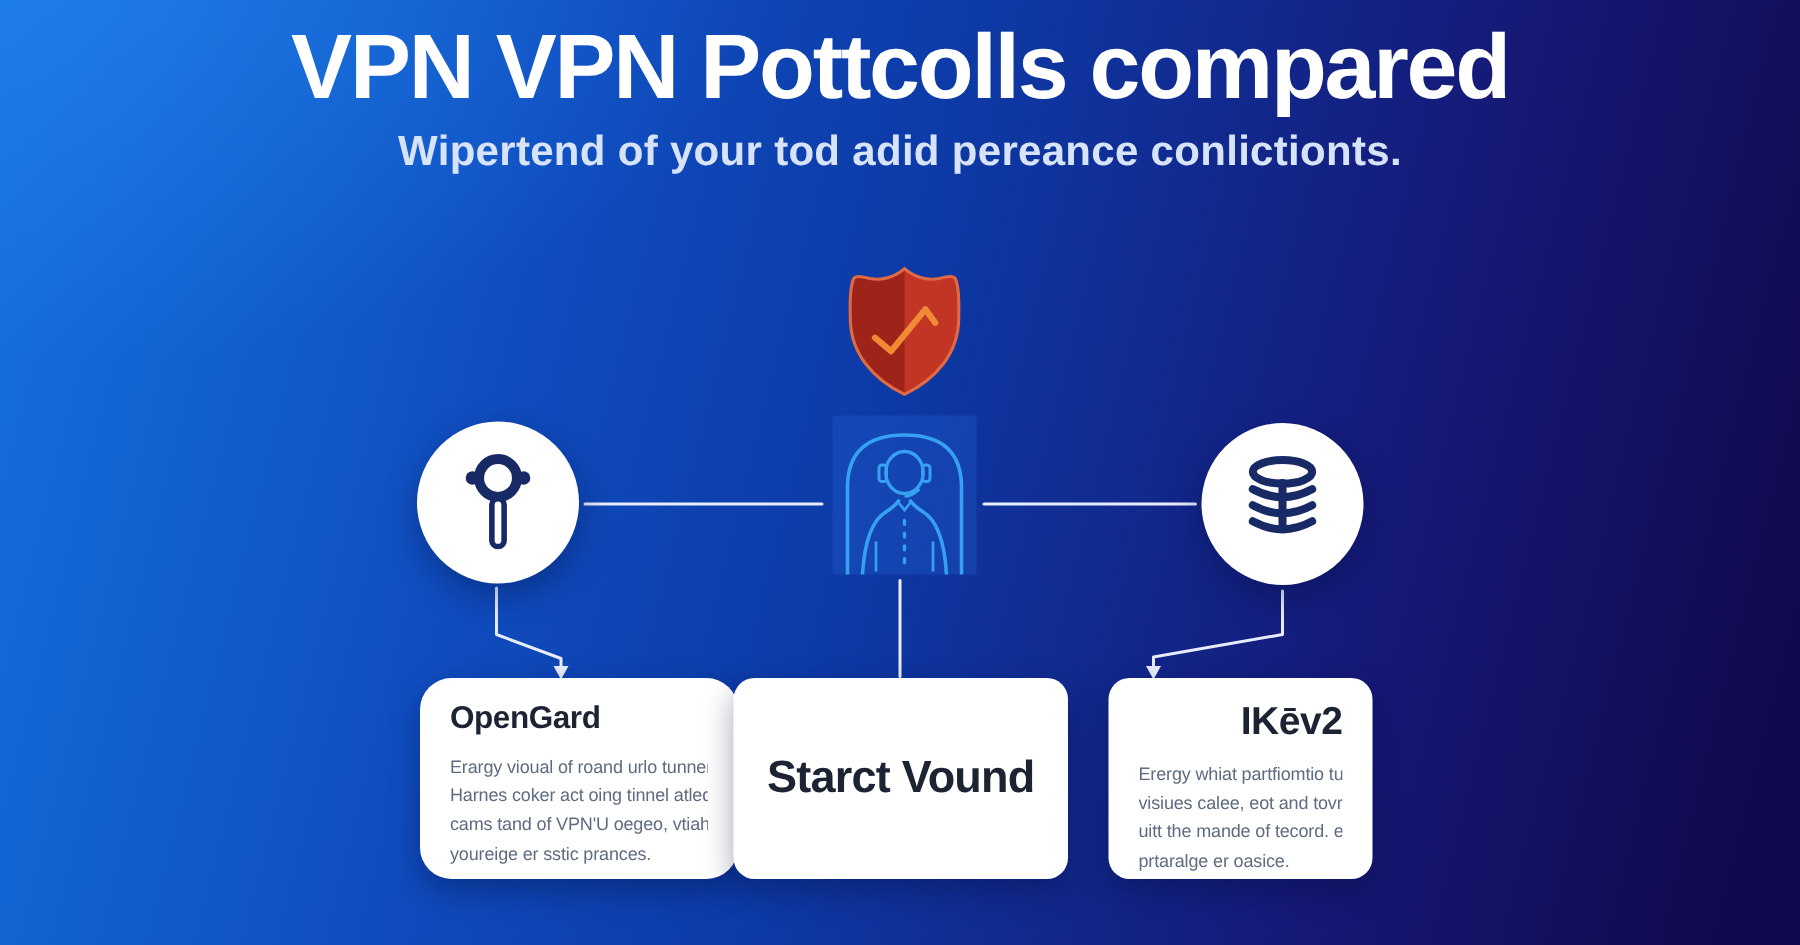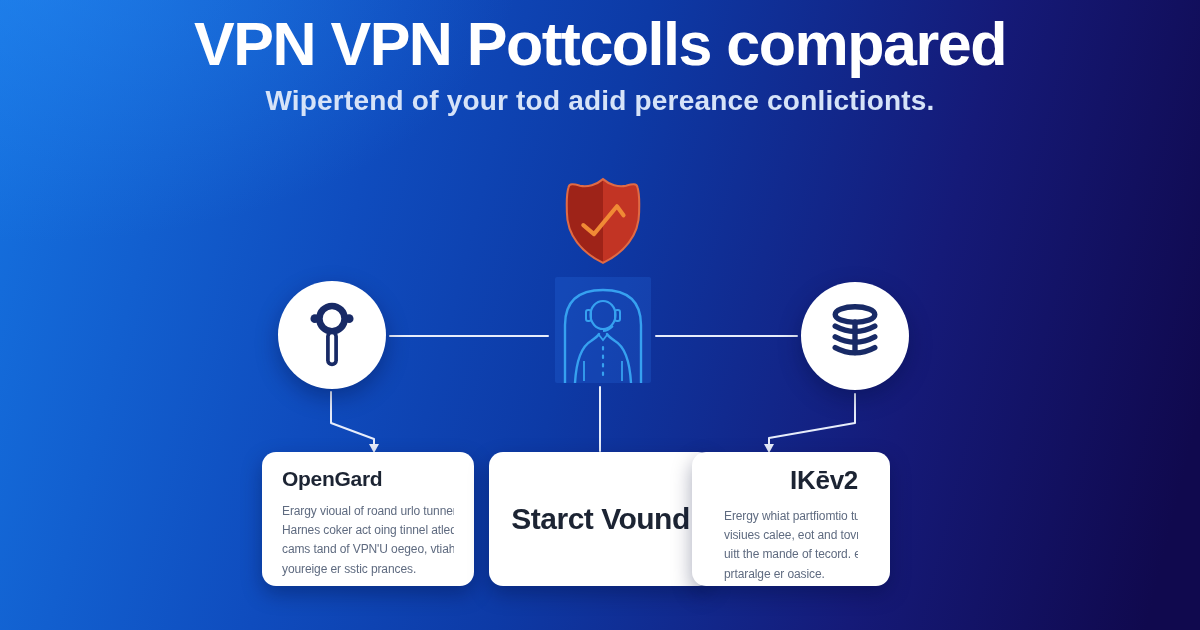--- a/index.html
+++ b/index.html
@@ -39,23 +39,23 @@
     display:flex;align-items:flex-end;justify-content:center;
   }
   .navy-stroke{stroke:var(--icon-navy,#182a66);fill:none;}
   .navy-fill{fill:var(--icon-navy,#182a66);}
   .accent-stroke{stroke:var(--accent-blue,#36a1f0);fill:none;}
   
   .card{
     position:absolute;top:452px;height:134px;background:var(--card-bg,#ffffff);
     border-radius:14px;box-shadow:0 8px 20px rgba(4,12,55,.35);box-sizing:border-box;
   }
-  .card-1{left:262px;width:212px;padding:15px 20px;}
+  .card-1{left:280px;width:212px;padding:15px 20px;border-radius:21px;}
   .card-2{left:489px;width:223px;display:flex;align-items:center;justify-content:center;}
-  .card-3{left:692px;width:198px;padding:13px 32px;}
+  .card-3{left:739px;width:176px;padding:13px 20px;}
   .card h2{margin:0;color:var(--card-title,#1c2433);}
   .card-1 h2{font-size:21px;font-weight:700;letter-spacing:-.3px;}
   .card-2 h2{font-size:30px;font-weight:600;letter-spacing:-.5px;}
   .card-3 h2{font-size:26px;font-weight:600;text-align:right;letter-spacing:-.3px;}
   .card .body{
     margin:11px 0 0 0;color:var(--card-body,#5f6b80);font-size:12px;line-height:1.6;
     white-space:pre;letter-spacing:-0.1px;overflow:hidden;
   }
 </style>
 </head>

